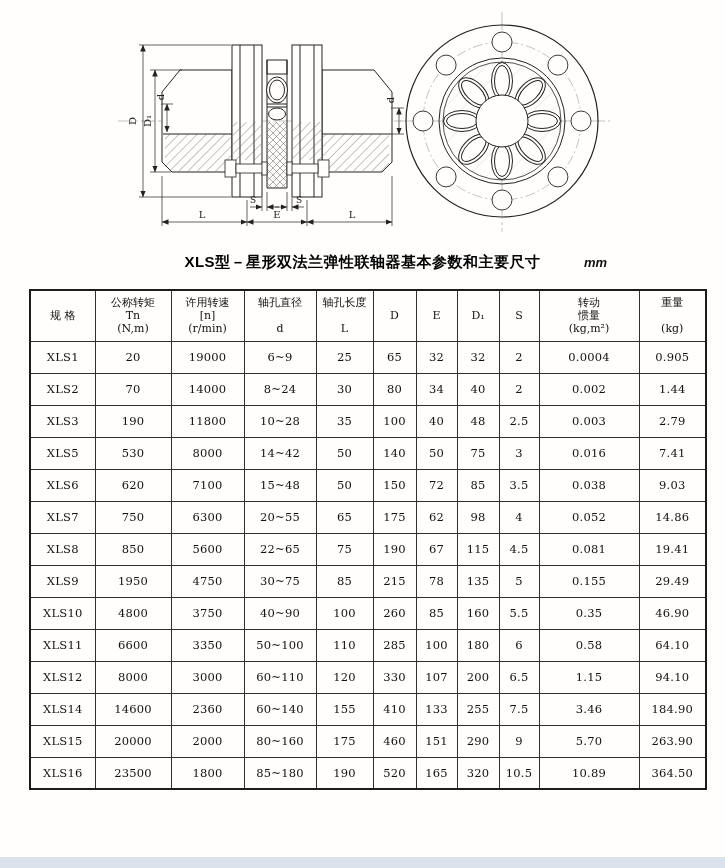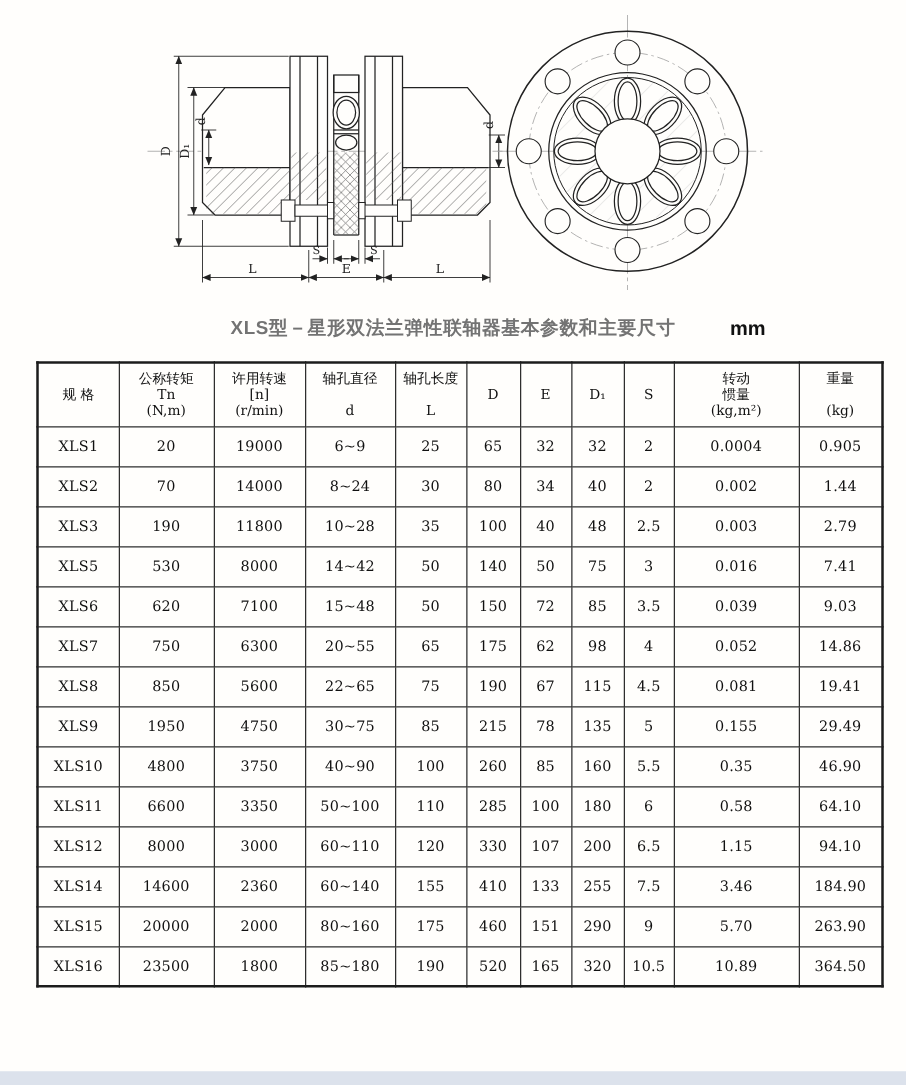--- a/index.html
+++ b/index.html
@@ -2,23 +2,23 @@
 <html><head>
 <meta charset="utf-8">
 <style>
   html,body{margin:0;padding:0;background:#fffefc;}
   .page{position:relative;width:725px;height:868px;background:#fffefc;overflow:hidden;
         font-family:"DejaVu Serif", serif;color:#111;}
   .drawing-area{position:absolute;top:0;left:0;width:725px;height:248px;}
   .title-row{position:absolute;top:253px;left:0;width:725px;height:20px;}
   .doc-title{position:absolute;left:0;right:0;text-align:center;
              font-family:"Liberation Sans", sans-serif;font-weight:700;
-             font-size:15px;letter-spacing:.5px;color:#737373;}
+             font-size:15px;letter-spacing:.5px;color:#000000;}
   .unit-label{position:absolute;left:584px;top:2px;
-              font-family:"Liberation Sans", sans-serif;font-size:16px;font-weight:600;}
+              font-family:"Liberation Sans", sans-serif;font-size:13px;font-weight:600;font-style:italic;}
   .spec-table{position:absolute;left:29px;top:289px;width:677px;
               border-collapse:collapse;table-layout:fixed;
               border:2px solid #1c1c1c;background:#fffefc;}
   .spec-table th,.spec-table td{border:1px solid #2e2e2e;text-align:center;
               vertical-align:middle;padding:0;font-weight:normal;}
   .spec-table thead tr{height:51px;}
   .spec-table tbody tr{height:32px;}
   .spec-table th{font-size:11px;text-align:center;}
   .spec-table td{font-size:11.5px;letter-spacing:.2px;}
   .hl{line-height:13px;min-height:13px;font-size:11px;}
@@ -328,21 +328,21 @@
         <tr>
           <td>XLS6</td>
           <td>620</td>
           <td>7100</td>
           <td>15~48</td>
           <td>50</td>
           <td>150</td>
           <td>72</td>
           <td>85</td>
           <td>3.5</td>
-          <td>0.039</td>
+          <td>0.038</td>
           <td>9.03</td>
         </tr>
         <tr>
           <td>XLS7</td>
           <td>750</td>
           <td>6300</td>
           <td>20~55</td>
           <td>65</td>
           <td>175</td>
           <td>62</td>

